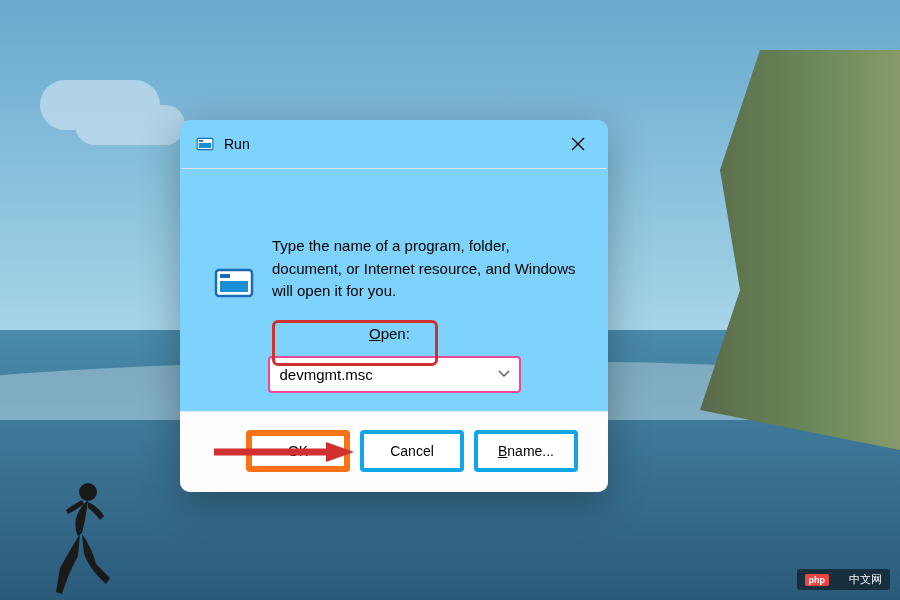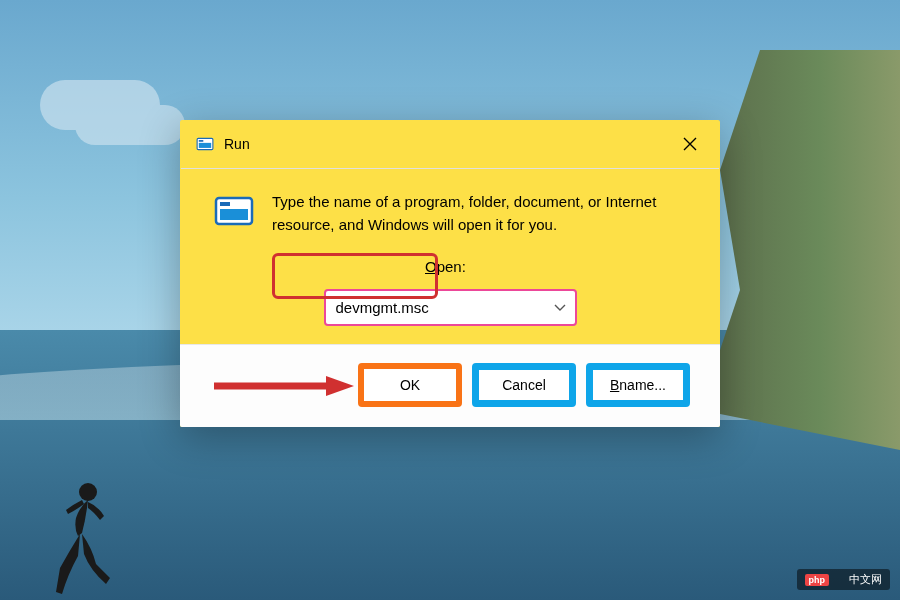--- a/index.html
+++ b/index.html
@@ -46,43 +46,43 @@
       display: flex; align-items: center; gap: 20px;
     }
     .watermark .php-badge {
       background: #e44; color: #fff; font-size: 9px; font-weight: bold;
       padding: 1px 4px; border-radius: 2px;
     }
 
     .dialog {
       position: absolute;
       left: 180px; top: 120px;
-      width: 540px;
-      background: #fde047;
-      border-radius: 2px;
+      width: 428px;
+      background: #7dd3fc;
+      border-radius: 10px;
       box-shadow: 0 10px 40px rgba(0,0,0,0.3);
       overflow: hidden;
     }
     .titlebar {
       display: flex; align-items: center; justify-content: space-between;
       padding: 10px 16px;
     }
     .titlebar-left { display: flex; align-items: center; gap: 10px; }
     .run-icon-small { width: 18px; height: 18px; }
     .title-text { font-size: 14px; color: #000; }
     .close-btn {
       width: 28px; height: 28px; display: flex; align-items: center; justify-content: center;
       cursor: pointer; font-size: 16px; border-radius: 4px;
     }
     .divider { height: 1px; background: #e0e0e0; margin: 0 1px; }
 
     .content {
       padding: 22px 30px 18px 30px;
     }
-    .info-row { display: flex; gap: 18px; align-items: flex-start; margin-bottom: 22px; }
+    .info-row { display: flex; gap: 18px; align-items: flex-end; margin-bottom: 22px; margin-top: 44px; }
     .run-icon-large { width: 40px; height: 40px; flex-shrink: 0; margin-left: 4px; }
     .info-text { font-size: 15px; color: #000; line-height: 1.5; }
 
     .input-row { display: flex; align-items: center; gap: 14px; position: relative; flex-direction: column; }
     .open-label { font-size: 15px; color: #000; min-width: 50px; }
     .open-label .u { text-decoration: underline; }
     .combo {
       flex: 1; position: relative;
       border: 2px solid #ec4899; border-radius: 4px;
       display: flex; align-items: center;
@@ -106,21 +106,21 @@
 
     .button-row {
       border-top: 1px solid #e8e8e8;
       padding: 18px 30px 20px 30px;
       display: flex; justify-content: flex-end; gap: 10px;
       position: relative;
       background: #fdfdfd;
     }
     .btn {
       min-width: 104px; padding: 7px 12px;
-      border: 7px solid #0ea5e9; background: #fff;
+      border: 4px solid #0ea5e9; background: #fff;
       border-radius: 4px; font-size: 14px; font-family: inherit;
       cursor: pointer; color: #000;
     }
     .btn.primary { border: 6px solid #f97316; }
     .btn .u { text-decoration: underline; }
     .arrow {
       position: absolute; left: 34px; top: 50%; transform: translateY(-50%);
       width: 140px; height: 20px;
     }
   </style>

